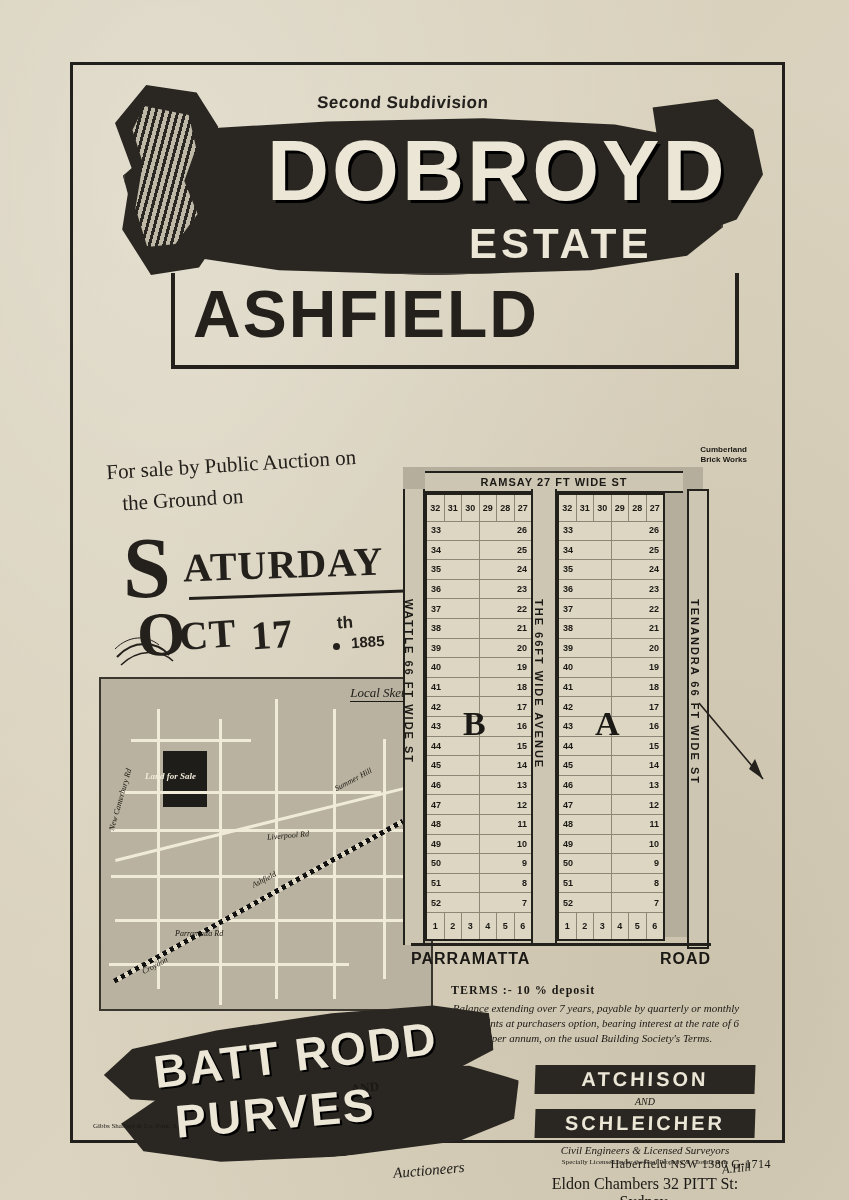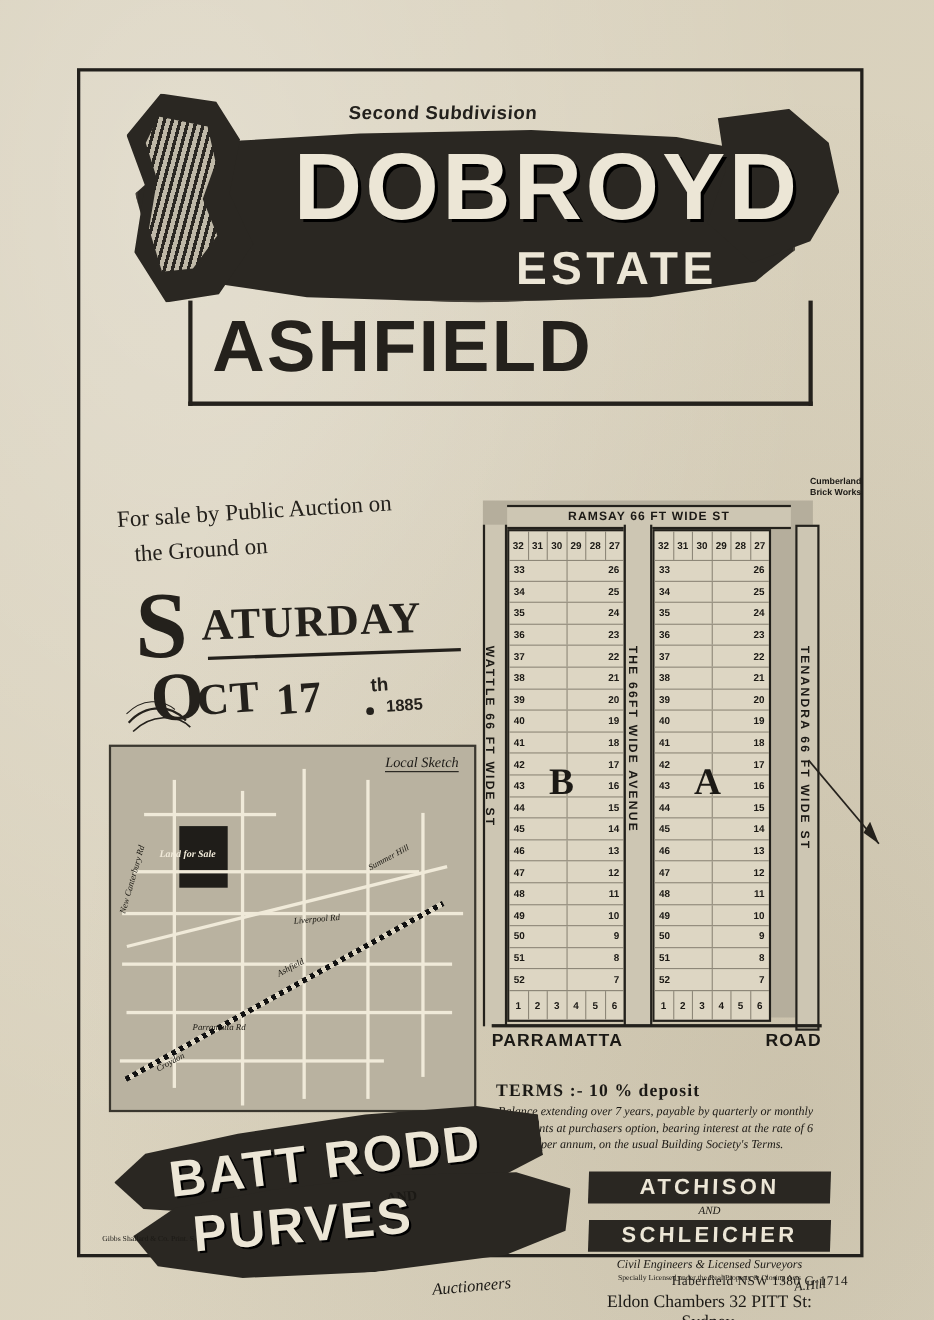--- a/index.html
+++ b/index.html
@@ -124,21 +124,21 @@
     border-bottom:1px solid #1d1b17;
   }
   .blk{position:absolute;background:#1f1d19;}
   .road{position:absolute;background:#f0ead9;height:3px;transform-origin:0 0;}
   .roadv{position:absolute;background:#f0ead9;width:3px;}
   .sk-label{position:absolute;font-size:8px;font-family:"Liberation Serif", serif;color:#17150f;font-style:italic;}
   .sk-label.big{font-size:9px;font-weight:bold;}
   .rail{position:absolute;height:5px;background:repeating-linear-gradient(90deg,#111 0 4px,#ddd6c3 4px 8px);transform-origin:0 0;}
 
   
-  .plan{position:absolute;left:330px;top:372px;width:340px;height:520px;margin-left:36px;}
+  .plan{position:absolute;left:330px;top:384px;width:340px;height:520px;}
   .plan-bg{position:absolute;left:0;top:18px;width:300px;height:470px;background:#b5ae9c;}
   .ramsay{
     position:absolute;left:22px;top:22px;width:258px;height:18px;
     background:#cdc6b3;border-top:2px solid #23211c;border-bottom:2px solid #23211c;
     text-align:center;font-size:11px;font-weight:bold;letter-spacing:1px;color:#1b1915;line-height:18px;
   }
   .parramatta{
     position:absolute;left:8px;top:500px;width:300px;height:20px;
     font-size:16px;font-weight:bold;letter-spacing:1px;color:#1b1915;
     display:flex;justify-content:space-between;align-items:center;
@@ -177,21 +177,21 @@
   .cumberland{
     position:absolute;right:-4px;top:-4px;font-size:8px;font-weight:bold;text-align:center;color:#1b1915;line-height:10px;
   }
   .pointer{position:absolute;right:-30px;top:250px;width:80px;height:90px;}
 
   
   .terms{
     position:absolute;left:378px;top:918px;width:290px;color:#1b1915;
     font-family:"Liberation Serif", serif;
   }
-  .terms-h{font-size:16px;font-weight:bold;letter-spacing:1px;}
+  .terms-h{font-size:12px;font-weight:bold;letter-spacing:1px;}
   .terms-b{font-size:11px;line-height:15px;text-align:center;font-style:italic;margin-top:3px;}
 
   
   .banner{position:absolute;left:20px;top:945px;width:430px;height:180px;}
   .band{
     position:absolute;background:#2a2722;
   }
   .band1{
     left:10px;top:6px;width:390px;height:80px;
     clip-path:polygon(0% 44%,8% 16%,30% 6%,60% 2%,86% 8%,100% 26%,100% 72%,88% 94%,58% 100%,26% 96%,6% 78%);
@@ -318,21 +318,21 @@
       </div>
 
       <div class="plan">
         <div class="plan-bg"></div>
 
         <div class="cumberland">
           <span>Cumberland</span><br>
           <span>Brick Works</span>
         </div>
 
-        <div class="ramsay">RAMSAY  66  FT  WIDE   ST</div>
+        <div class="ramsay">RAMSAY  27  FT  WIDE   ST</div>
 
         <div class="blockcol b" id="blockB">
             <div class="toprow">
               <div class="cell">32</div>
               <div class="cell">31</div>
               <div class="cell">30</div>
               <div class="cell">29</div>
               <div class="cell">28</div>
               <div class="cell">27</div>
             </div>

